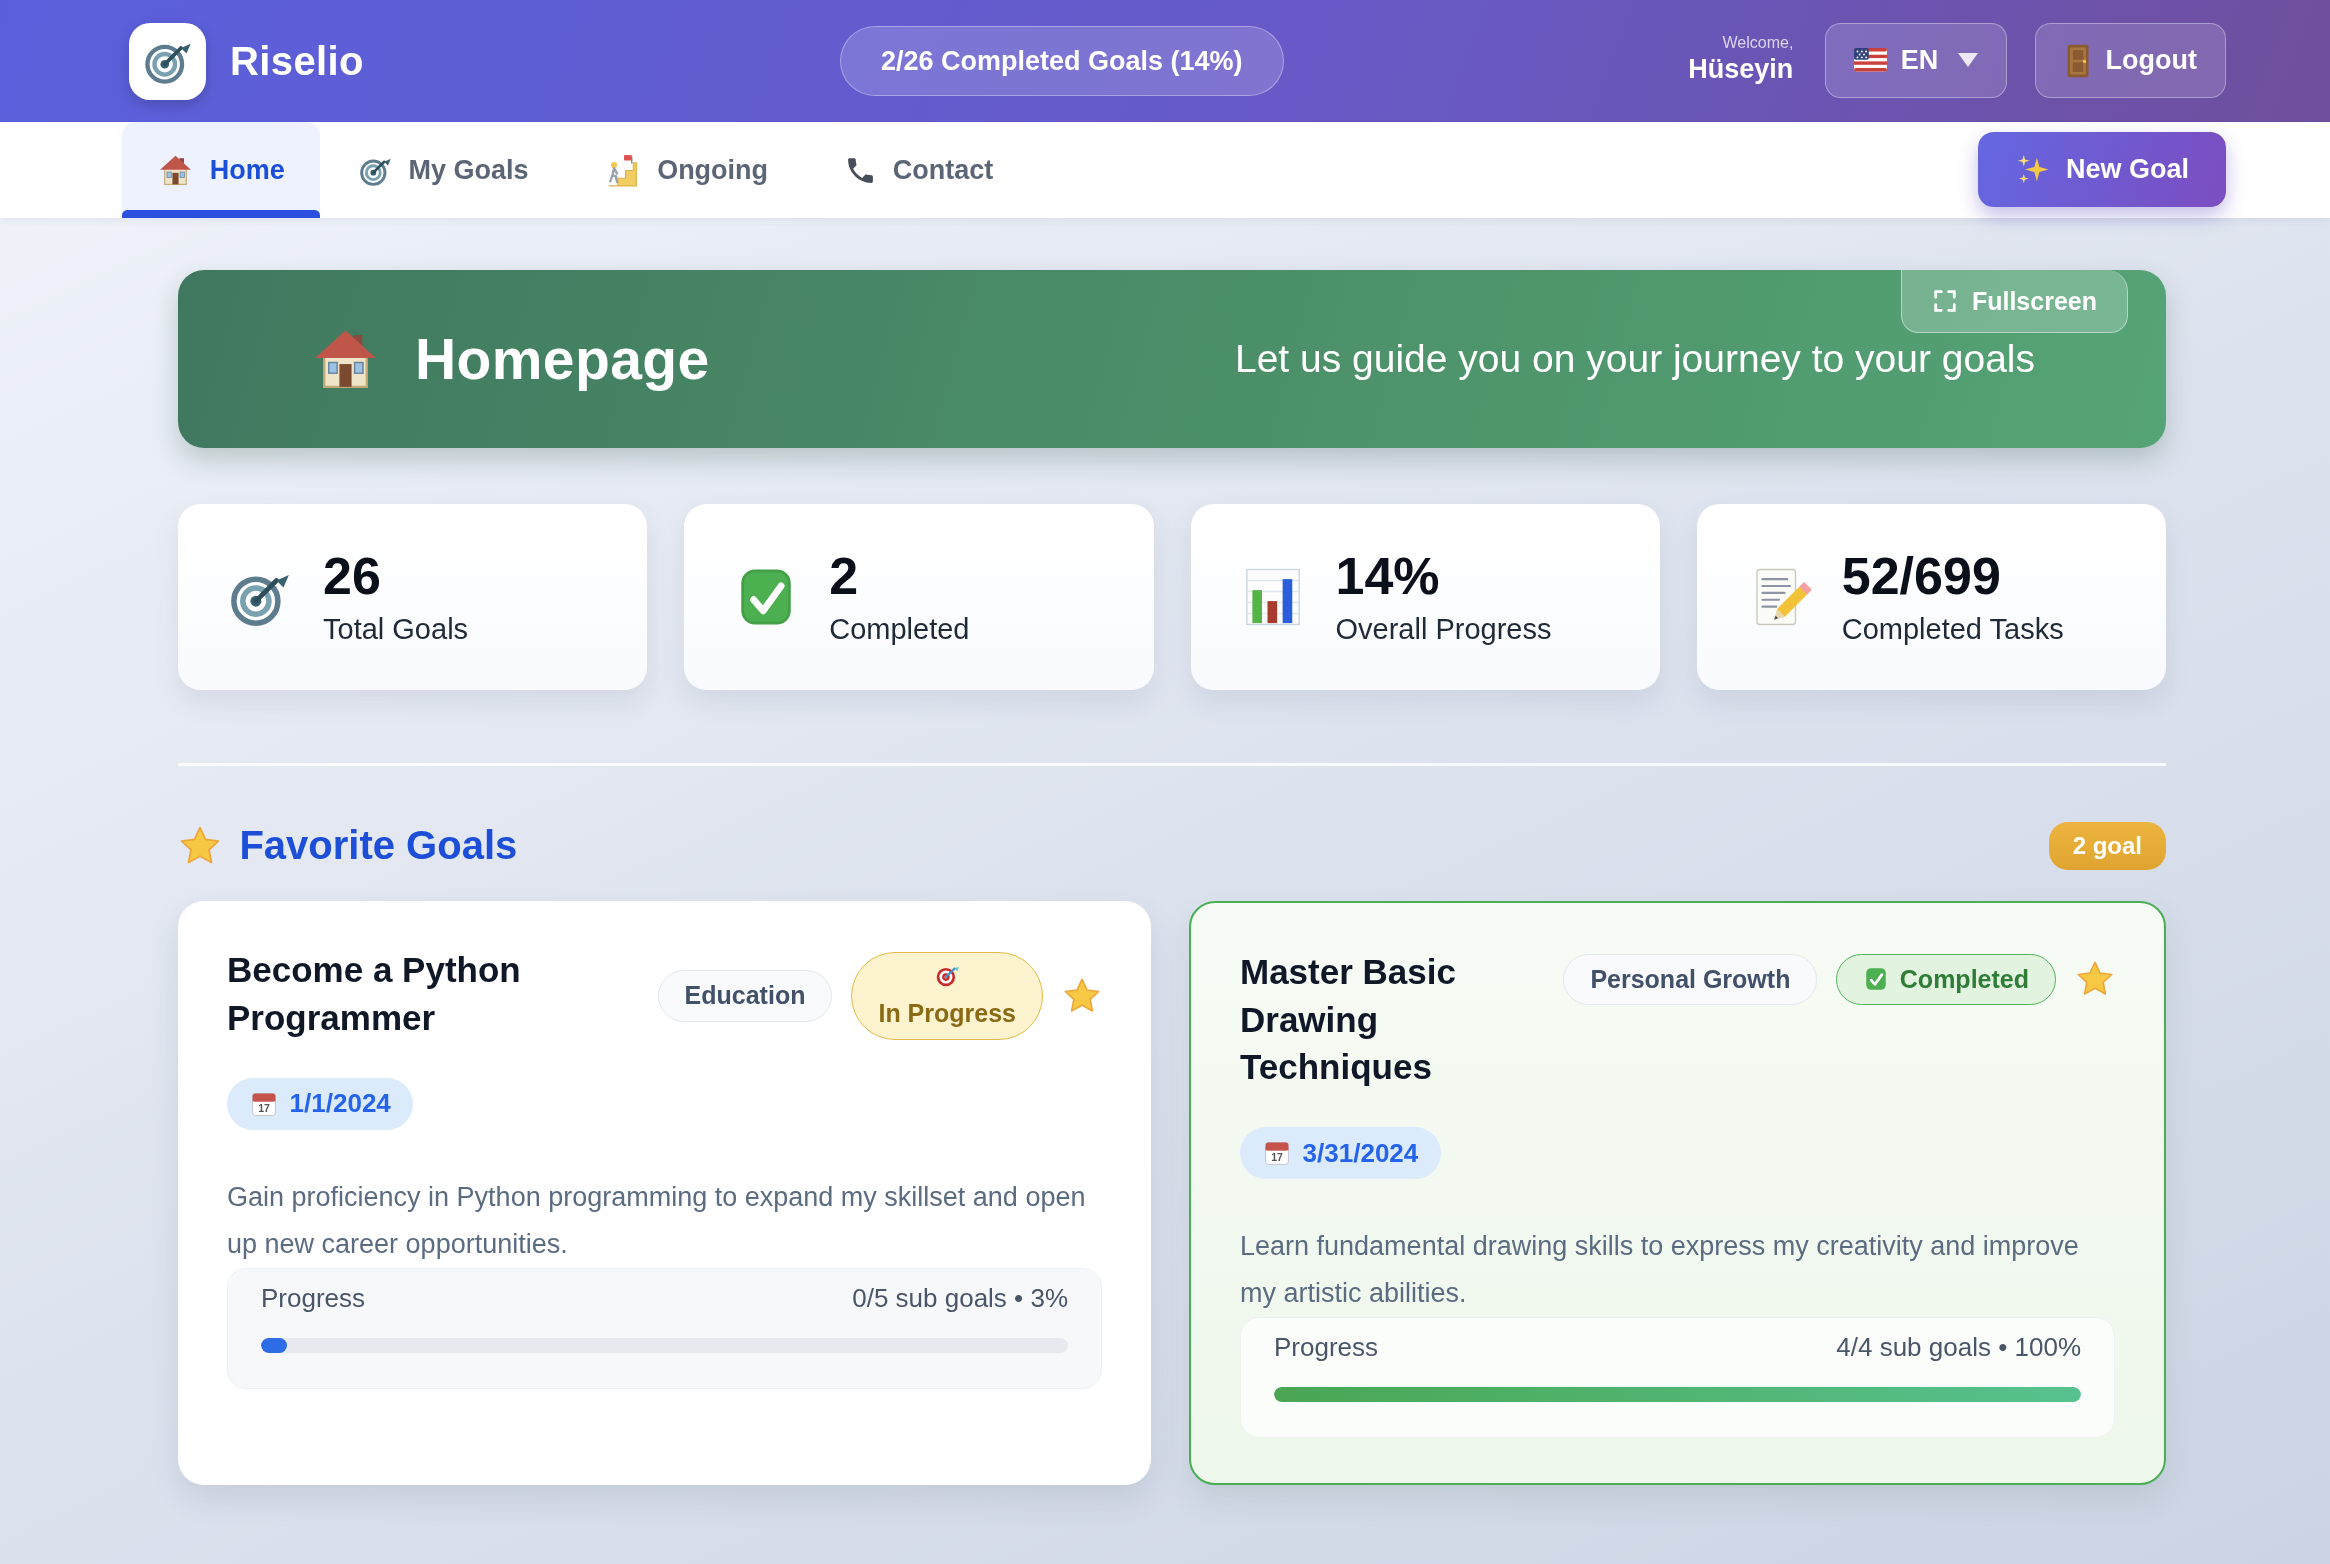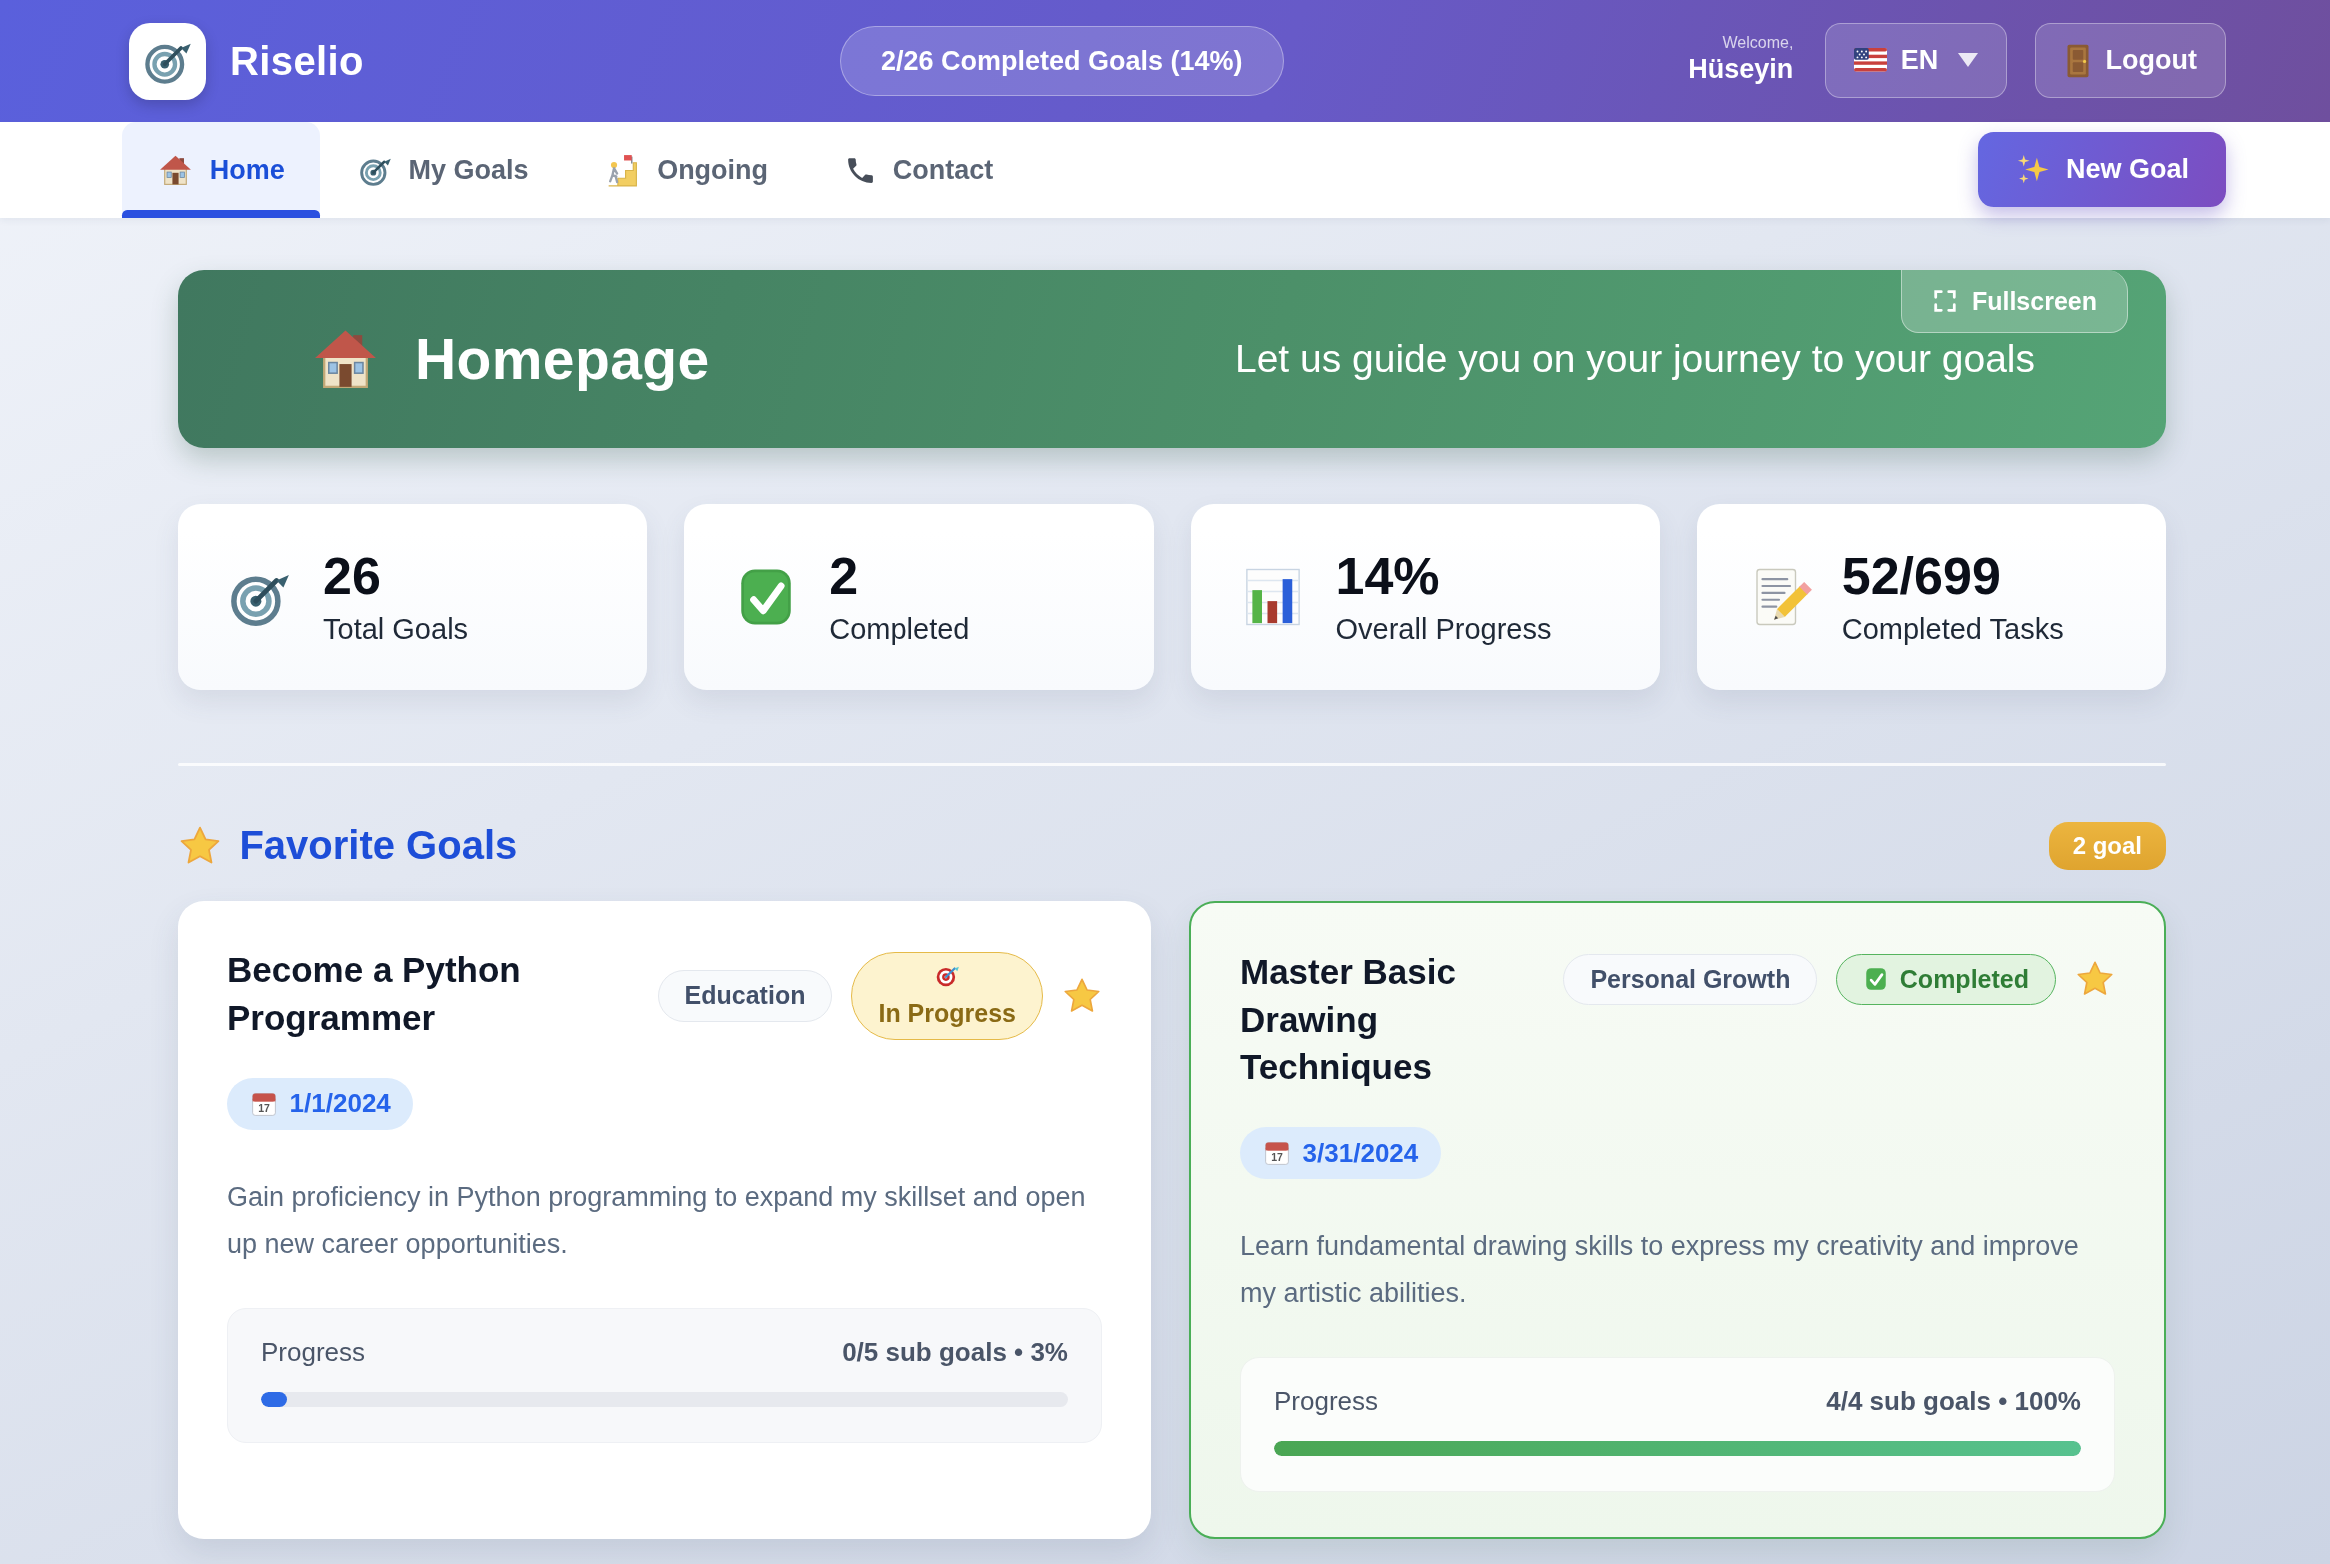--- a/index.html
+++ b/index.html
@@ -105,25 +105,25 @@
   .pill.category { background:#f8fafc; border:1.7px solid #e4e8ee; color:#42506a; }
   .pill.inprogress { background:#fdf3cf; border:1.7px solid #e5ba48; color:#8a6a15; font-weight:700;flex-direction:column; }
   .pill.completed { background:#e2f3e0; border:1.7px solid #55b45e; color:#2f7d36; font-weight:700; }
 
   .date-pill { display:inline-flex; align-items:center; gap:12px; margin-top:37px;
     background:#dcebfc; border-radius:869px; padding:10.4px 22.6px;
     color:#2563eb; font-size:26px; font-weight:600; }
 
   .goal-desc { margin-top:44px; font-size:27px; color:#5b6b80; line-height:1.75; max-width:879px; }
 
-  .progress-box { margin-top:40px; border-radius:19px; padding:28px 33px 35px; }
+  .progress-box { border-radius:19px; padding:14px 33px 35px; }
   .goal-card.plain .progress-box { background:#f7f8fa; border:1.7px solid #eef0f4; }
   .goal-card.done  .progress-box { background:#fbfdfb; border:1.7px solid #eef2ee; }
   .progress-row { display:flex; justify-content:space-between; font-size:26px; color:#4a5568; }
-  .progress-row .detail { font-weight:700; }
+  .progress-row .detail { font-weight:400; }
   .progress-track { margin-top:24px; height:15px; border-radius:869px; background:#e7e9ee; overflow:hidden; }
   .progress-fill { height:100%; border-radius:869px; }
   .fill-blue { background:#2e6be6; min-width:26px; }
   .fill-green { background:linear-gradient(90deg,#4aa653,#57c28f); }
 </style>
 </head>
 <body>
 
 <header class="app-header">
   <div class="brand-group">

